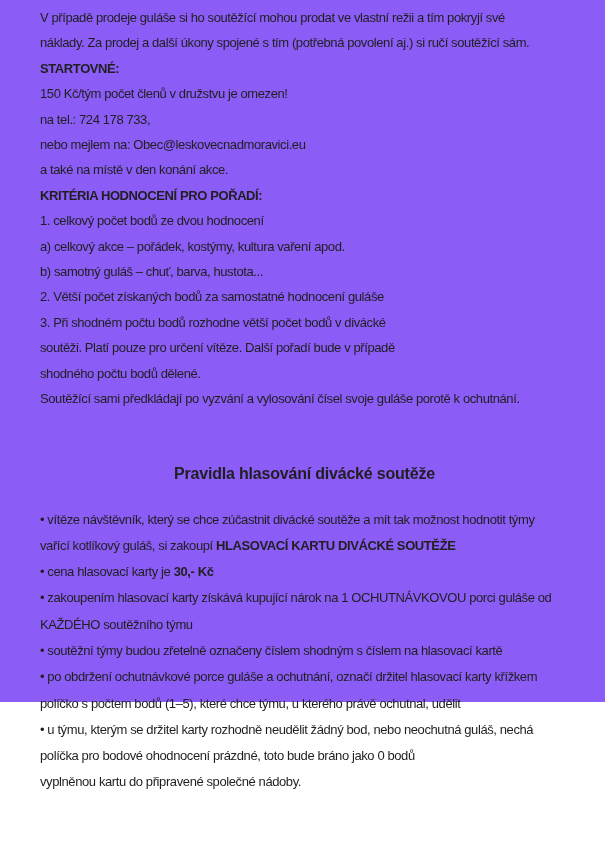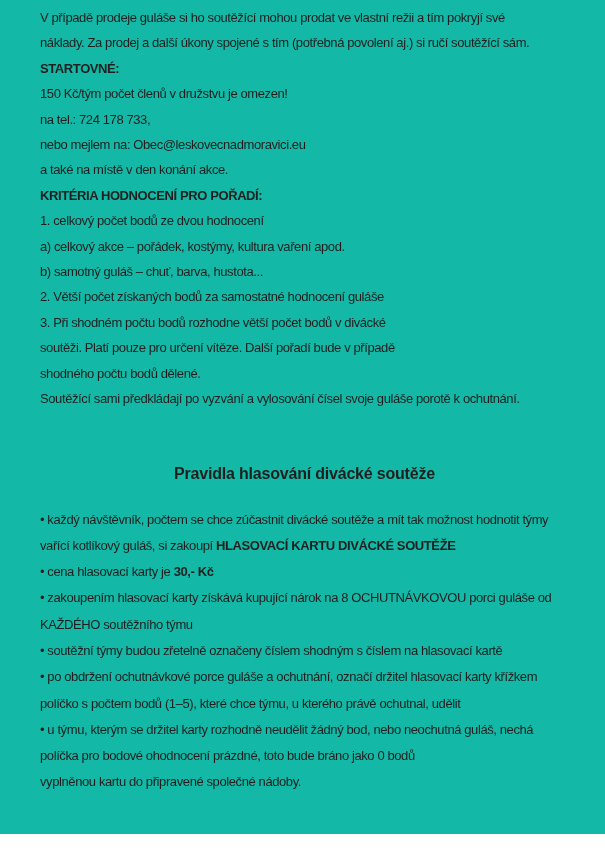--- a/index.html
+++ b/index.html
@@ -10,23 +10,23 @@
   body {
     width: 605px;
     height: 850px;
     overflow: hidden;
     font-family: "Liberation Sans", sans-serif;
     color: #1f1f1f;
   }
   .page {
     box-sizing: border-box;
     width: 605px;
-    height: 834px;
+    height: 702px;
     padding: 5px 36px 0 40px;
-    background: #14b8a6;
+    background: #8b5cf6;
   }
   .tline {
     white-space: nowrap;
     font-size: 13px;
     letter-spacing: -0.4px;
     line-height: 25.4px;
   }
   .rules-section .tline {
     line-height: 26.3px;
   }
@@ -65,24 +65,24 @@
       <div class="tline"><span>2. Větší počet získaných bodů za samostatné hodnocení guláše</span></div>
       <div class="tline"><span>3. Při shodném počtu bodů rozhodne větší počet bodů v divácké</span></div>
       <div class="tline"><span>soutěži. Platí pouze pro určení vítěze. Další pořadí bude v případě</span></div>
       <div class="tline"><span>shodného počtu bodů dělené.</span></div>
       <div class="tline"><span>Soutěžící sami předkládají po vyzvání a vylosování čísel svoje guláše porotě k ochutnání.</span></div>
     </div>
 
   <div class="heading">Pravidla hlasování divácké soutěže</div>
 
   <div class="rules-section">
-      <div class="tline"><span>• každý návštěvník, počtem se chce zúčastnit divácké soutěže a mít tak možnost hodnotit týmy</span></div>
+      <div class="tline"><span>• vítěze návštěvník, který se chce zúčastnit divácké soutěže a mít tak možnost hodnotit týmy</span></div>
       <div class="tline"><span>vařící kotlíkový guláš, si zakoupí </span><span class="b">HLASOVACÍ KARTU DIVÁCKÉ SOUTĚŽE</span></div>
       <div class="tline"><span>• cena hlasovací karty je </span><span class="b">30,- Kč</span></div>
-      <div class="tline"><span>• zakoupením hlasovací karty získává kupující nárok na 8 OCHUTNÁVKOVOU porci guláše od</span></div>
+      <div class="tline"><span>• zakoupením hlasovací karty získává kupující nárok na 1 OCHUTNÁVKOVOU porci guláše od</span></div>
       <div class="tline"><span>KAŽDÉHO soutěžního týmu</span></div>
       <div class="tline"><span>• soutěžní týmy budou zřetelně označeny číslem shodným s číslem na hlasovací kartě</span></div>
       <div class="tline"><span>• po obdržení ochutnávkové porce guláše a ochutnání, označí držitel hlasovací karty křížkem</span></div>
       <div class="tline"><span>políčko s počtem bodů (1–5), které chce týmu, u kterého právě ochutnal, udělit</span></div>
       <div class="tline"><span>• u týmu, kterým se držitel karty rozhodně neudělit žádný bod, nebo neochutná guláš, nechá</span></div>
       <div class="tline"><span>políčka pro bodové ohodnocení prázdné, toto bude bráno jako 0 bodů</span></div>
       <div class="tline"><span>vyplněnou kartu do připravené společné nádoby.</span></div>
     </div>
 </div>
 

